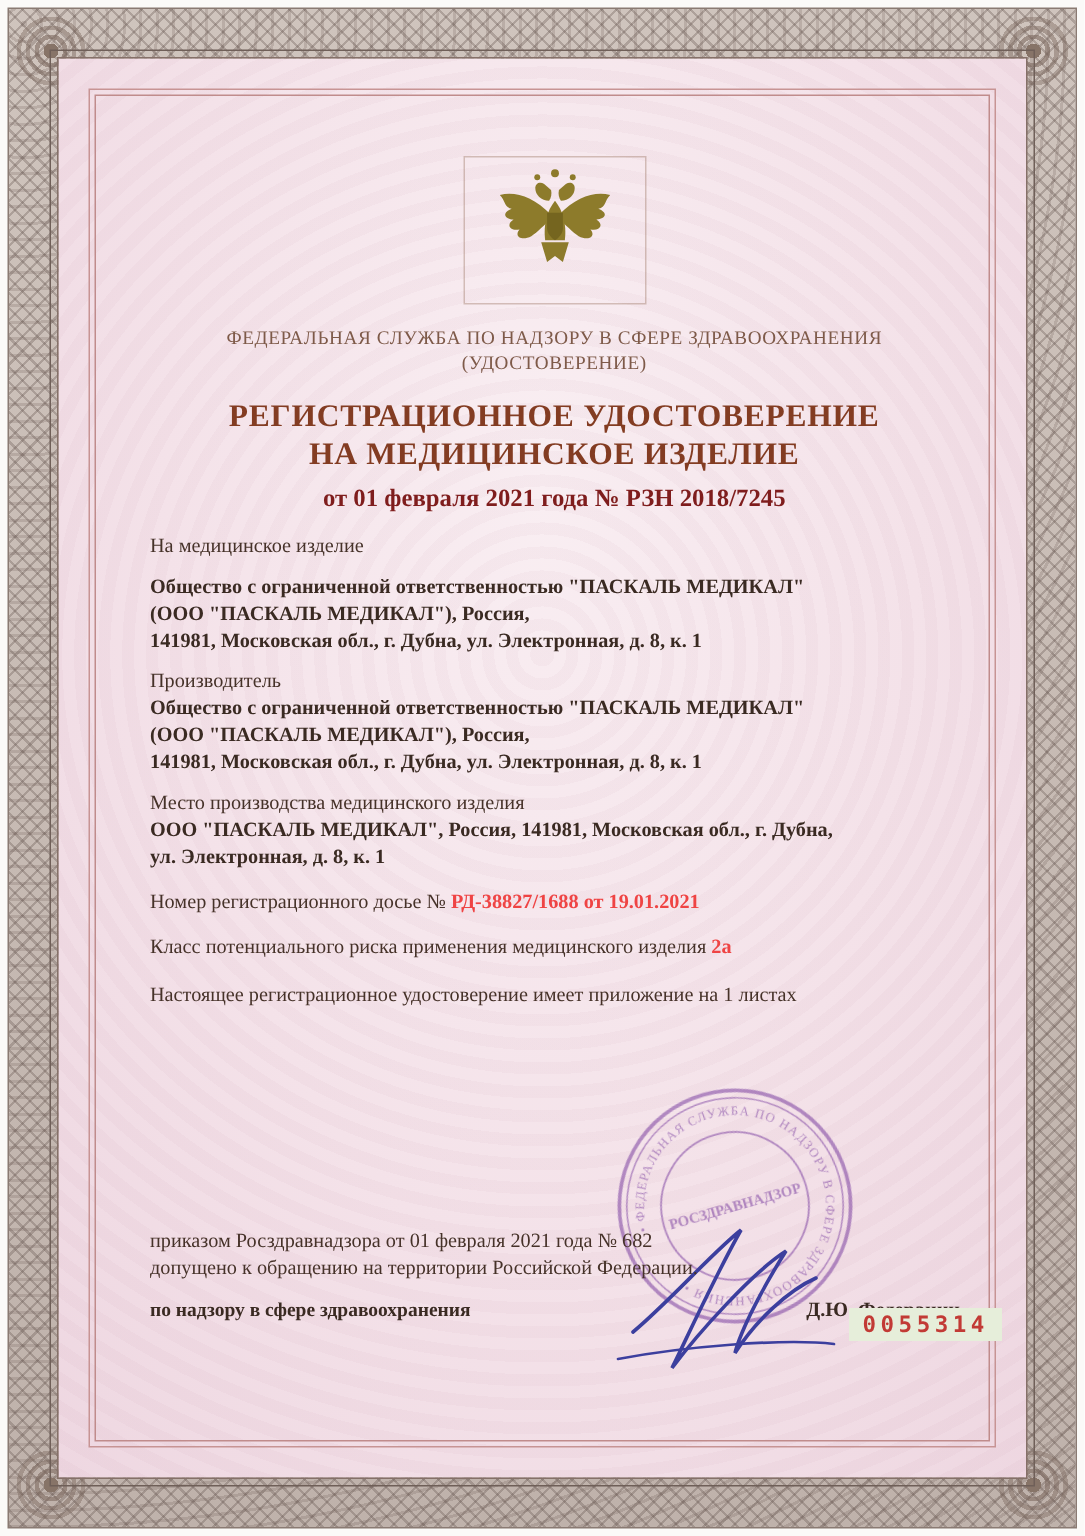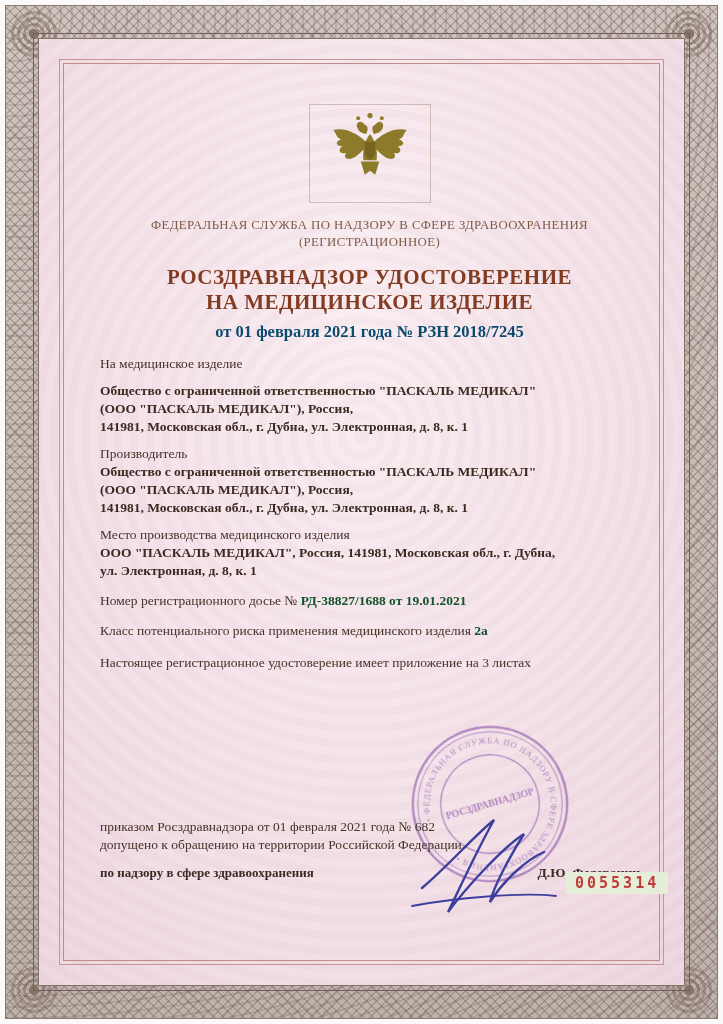--- a/index.html
+++ b/index.html
@@ -42,27 +42,27 @@
     border:1px solid #c08c8c;outline:1px solid #c79494;outline-offset:3px;
     pointer-events:none;
   }
   
   .content{position:absolute;left:100px;right:84px;top:104px;color:#463229;font-size:13.5px;line-height:1.33;}
   .center{text-align:center;}
   .emblem-box{display:inline-block;padding:6px 14px;border:1px solid rgba(150,110,90,.38);}
   .agency{margin-top:14px;font-size:12.8px;letter-spacing:.4px;color:#7e5a49;}
   .doc-title{margin-top:14px;}
   .t1{font-weight:bold;font-size:21px;letter-spacing:.5px;color:#833c22;line-height:1.18;}
-  .t2{font-weight:bold;font-size:16.5px;color:#0c4a6e;margin-top:6px;}
+  .t2{font-weight:bold;font-size:16.5px;color:#7f1d1d;margin-top:6px;}
   .field{margin:9px 0;}
   .field .lbl{display:block;}
   .field .val{display:block;font-weight:bold;color:#3a2a22;white-space:pre-line;}
   .field.inline{margin:12px 0;}
   .lbl-inline{font-weight:normal;}
-  .val-inline{font-weight:bold;color:#14532d;}
+  .val-inline{font-weight:bold;color:#ef4444;}
   .plain-note{margin:14px 0 0 0;}
   
   .bottom{position:absolute;left:100px;top:818px;width:540px;color:#463229;font-size:13.5px;line-height:1.35;}
   .order span{display:block;}
   .sig-row{display:flex;justify-content:space-between;align-items:center;margin-top:10px;}
   .sig-left{font-weight:bold;font-size:13px;line-height:1.3;color:#3a2a22;}
   .sig-name{font-weight:bold;font-size:13.5px;color:#3a2a22;}
   
   .stamp{position:absolute;left:408px;top:722px;width:164px;height:164px;opacity:.55;
          transform:rotate(-16deg);filter:blur(.3px);pointer-events:none;}
@@ -107,25 +107,25 @@
             <circle cx="88" cy="10" r="3"></circle>
             <circle cx="70" cy="6" r="4"></circle>
             <path d="M62 46 L78 46 L78 62 C78 69 70 74 70 74 C70 74 62 69 62 62 Z" fill="#75651f"></path>
           </g>
         </svg>
       </span>
     </div>
 
     <div class="agency center">
       <div>ФЕДЕРАЛЬНАЯ СЛУЖБА ПО НАДЗОРУ В СФЕРЕ ЗДРАВООХРАНЕНИЯ</div>
-      <div>(РЕГИСТРАЦИОННОЕ)</div>
+      <div>(УДОСТОВЕРЕНИЕ)</div>
     </div>
 
     <div class="doc-title center">
-      <div class="t1">РОСЗДРАВНАДЗОР УДОСТОВЕРЕНИЕ</div>
+      <div class="t1">РЕГИСТРАЦИОННОЕ УДОСТОВЕРЕНИЕ</div>
       <div class="t1">НА МЕДИЦИНСКОЕ ИЗДЕЛИЕ</div>
       <div class="t2">от 01 февраля 2021 года  №  РЗН 2018/7245</div>
     </div>
 
     <p class="field" style="margin-top:13px;">
       <span class="lbl">На медицинское изделие</span>
     </p>
 
     <p class="field">
       <span class="val">Общество с ограниченной ответственностью "ПАСКАЛЬ МЕДИКАЛ"
@@ -150,21 +150,21 @@
       <span class="lbl-inline">Номер регистрационного досье №</span>
       <span class="val-inline">РД-38827/1688 от 19.01.2021</span>
     </p>
 
     <p class="field inline">
       <span class="lbl-inline">Класс потенциального риска применения медицинского изделия</span>
       <span class="val-inline">2а</span>
     </p>
 
 
-    <p class="plain-note">Настоящее регистрационное удостоверение имеет приложение на 3 листах</p>
+    <p class="plain-note">Настоящее регистрационное удостоверение имеет приложение на 1 листах</p>
 
   </div>
 
   <svg class="stamp" viewBox="0 0 200 200">
     <circle cx="100" cy="100" r="94" fill="none" stroke="#7b3fa0" stroke-width="3"></circle>
     <circle cx="100" cy="100" r="88" fill="none" stroke="#7b3fa0" stroke-width="1.2"></circle>
     <circle cx="100" cy="100" r="60" fill="none" stroke="#7b3fa0" stroke-width="1.5"></circle>
     <defs>
       <path id="ringpath" d="M100,100 m-74,0 a74,74 0 1,1 148,0 a74,74 0 1,1 -148,0"></path>
     </defs>

